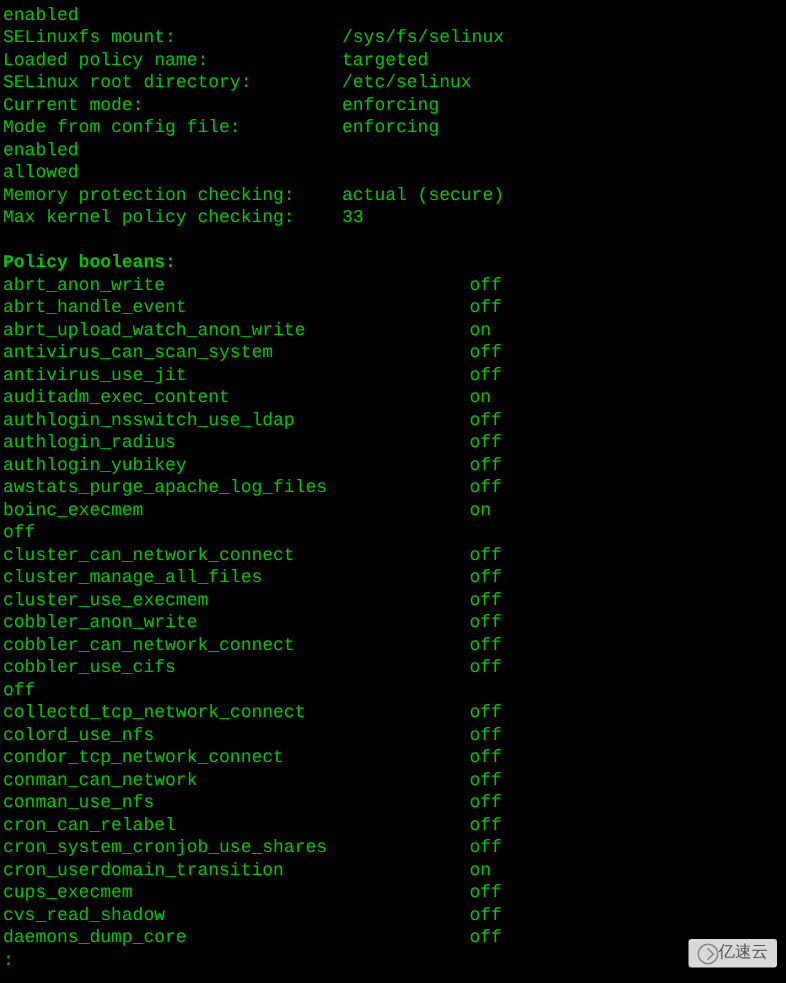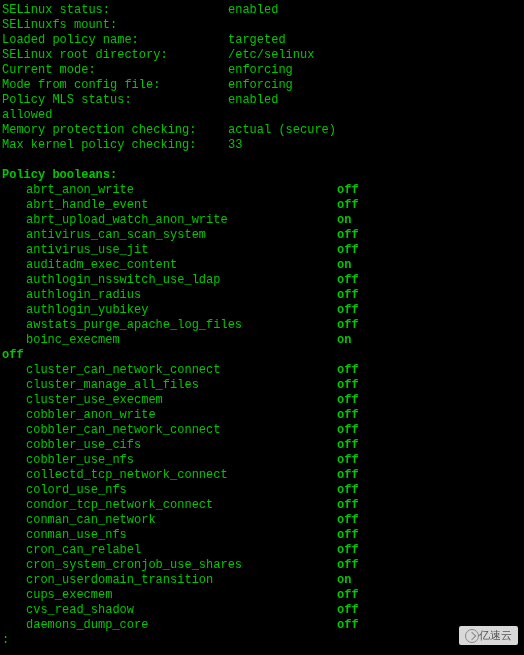--- a/index.html
+++ b/index.html
@@ -35,25 +35,23 @@
     .section-header {
       white-space: pre;
       font-weight: bold;
     }
     .bool-line {
       display: flex;
     }
     .bool-name {
       width: 311px;
       white-space: pre;
-      margin-left: 24px;
     }
     .bool-value {
       white-space: pre;
-      font-weight: bold;
     }
     .prompt {
       white-space: pre;
     }
     .watermark {
       position: absolute;
       right: 6px;
       bottom: 10px;
       background: rgba(255,255,255,0.85);
       color: #555;
@@ -83,44 +81,43 @@
       top: 3px;
       left: 3px;
       transform: rotate(45deg);
     }
   </style>
 </head>
 <body>
 
 <div id="status-block">
     <div class="status-line">
-      <span class="status-label">SELinux status:</span>
       <span class="status-value">enabled</span>
     </div>
     <div class="status-line">
       <span class="status-label">SELinuxfs mount:</span>
+      <span class="status-value">/sys/fs/selinux</span>
     </div>
     <div class="status-line">
       <span class="status-label">Loaded policy name:</span>
       <span class="status-value">targeted</span>
     </div>
     <div class="status-line">
       <span class="status-label">SELinux root directory:</span>
       <span class="status-value">/etc/selinux</span>
     </div>
     <div class="status-line">
       <span class="status-label">Current mode:</span>
       <span class="status-value">enforcing</span>
     </div>
     <div class="status-line">
       <span class="status-label">Mode from config file:</span>
       <span class="status-value">enforcing</span>
     </div>
     <div class="status-line">
-      <span class="status-label">Policy MLS status:</span>
       <span class="status-value">enabled</span>
     </div>
     <div class="status-line">
       <span class="status-value">allowed</span>
     </div>
     <div class="status-line">
       <span class="status-label">Memory protection checking:</span>
       <span class="status-value">actual (secure)</span>
     </div>
     <div class="status-line">
@@ -196,21 +193,20 @@
     </div>
     <div class="bool-line">
       <span class="bool-name">cobbler_can_network_connect</span>
       <span class="bool-value">off</span>
     </div>
     <div class="bool-line">
       <span class="bool-name">cobbler_use_cifs</span>
       <span class="bool-value">off</span>
     </div>
     <div class="bool-line">
-      <span class="bool-name">cobbler_use_nfs</span>
       <span class="bool-value">off</span>
     </div>
     <div class="bool-line">
       <span class="bool-name">collectd_tcp_network_connect</span>
       <span class="bool-value">off</span>
     </div>
     <div class="bool-line">
       <span class="bool-name">colord_use_nfs</span>
       <span class="bool-value">off</span>
     </div>

